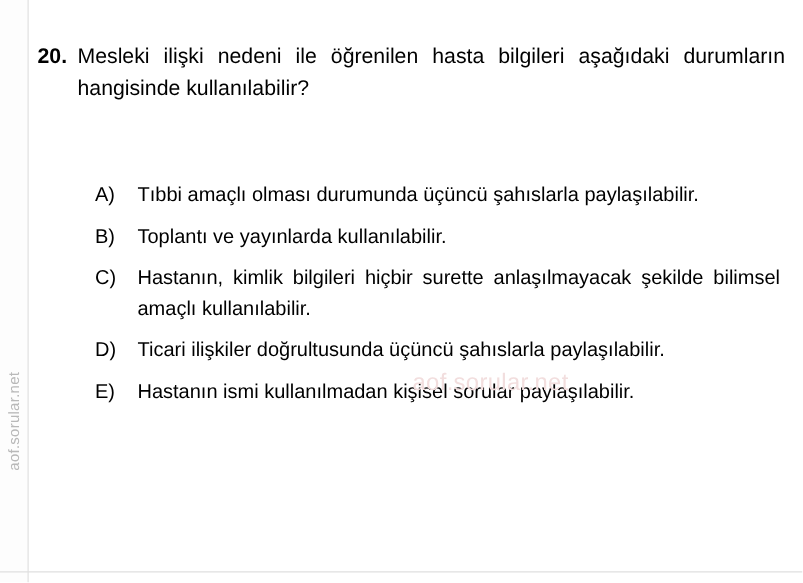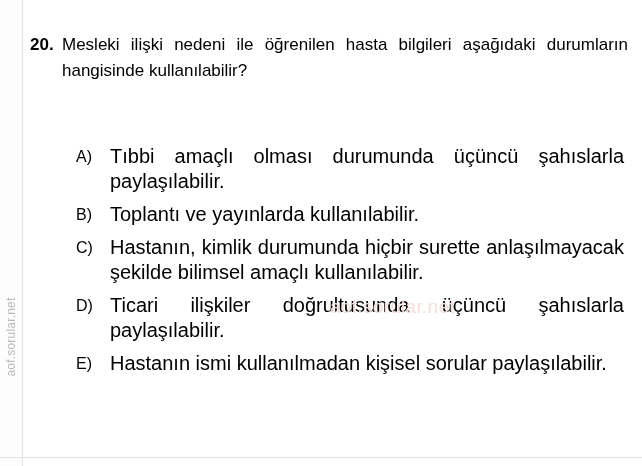--- a/index.html
+++ b/index.html
@@ -101,21 +101,21 @@
   }
 
   .opt-letter {
     font-size: 16px;
     line-height: 25px;
     width: 34px;
     flex: 0 0 34px;
   }
 
   .opt-text {
-    font-size: 20px;
+    font-size: 16px;
     line-height: 25px;
     width: 514px;
     flex: 0 0 514px;
     text-align: justify;
     text-align-last: left;
   }
 
   .opt-text.no-justify {
     text-align: right;
   }
@@ -163,21 +163,21 @@
         <div class="opt-text">Tıbbi amaçlı olması durumunda üçüncü şahıslarla paylaşılabilir.</div>
       </div>
 
       <div class="option">
         <div class="opt-letter">B)</div>
         <div class="opt-text no-justify">Toplantı ve yayınlarda kullanılabilir.</div>
       </div>
 
       <div class="option">
         <div class="opt-letter">C)</div>
-        <div class="opt-text">Hastanın, kimlik durumunda hiçbir surette anlaşılmayacak şekilde bilimsel amaçlı kullanılabilir.</div>
+        <div class="opt-text">Hastanın, kimlik bilgileri hiçbir surette anlaşılmayacak şekilde bilimsel amaçlı kullanılabilir.</div>
       </div>
 
       <div class="option">
         <div class="opt-letter">D)</div>
         <div class="opt-text">Ticari ilişkiler doğrultusunda üçüncü şahıslarla paylaşılabilir.</div>
       </div>
 
       <div class="option">
         <div class="opt-letter">E)</div>
         <div class="opt-text">Hastanın ismi kullanılmadan kişisel sorular paylaşılabilir.</div>

